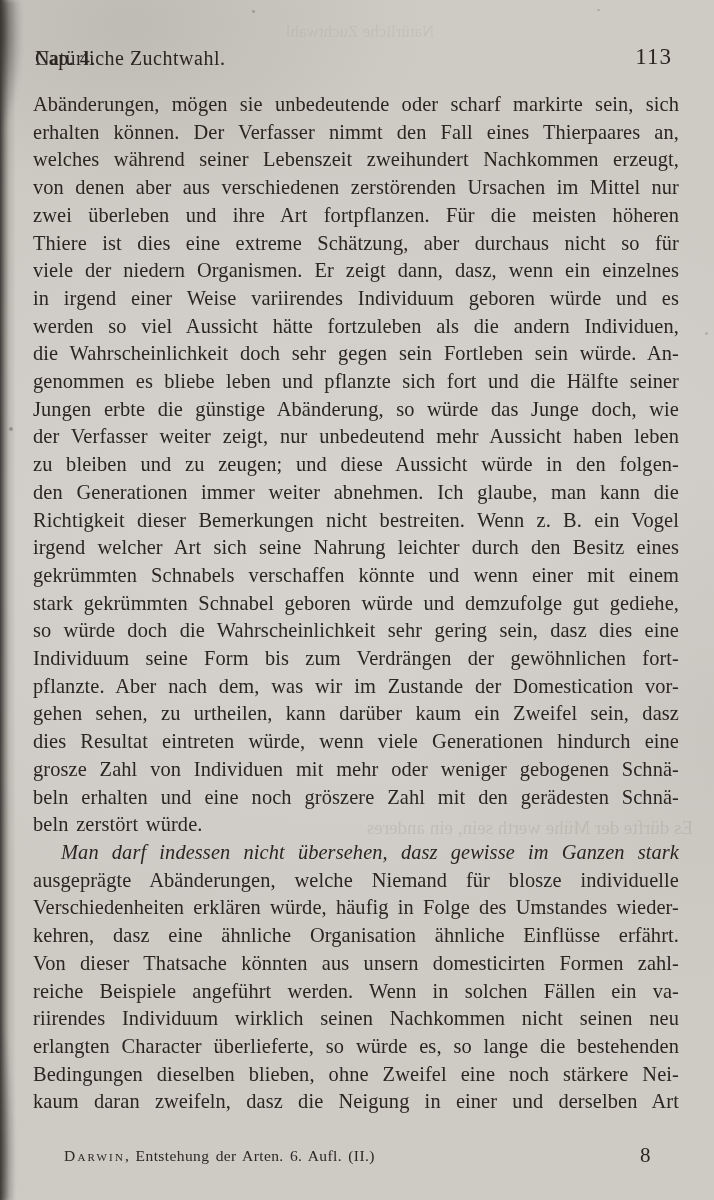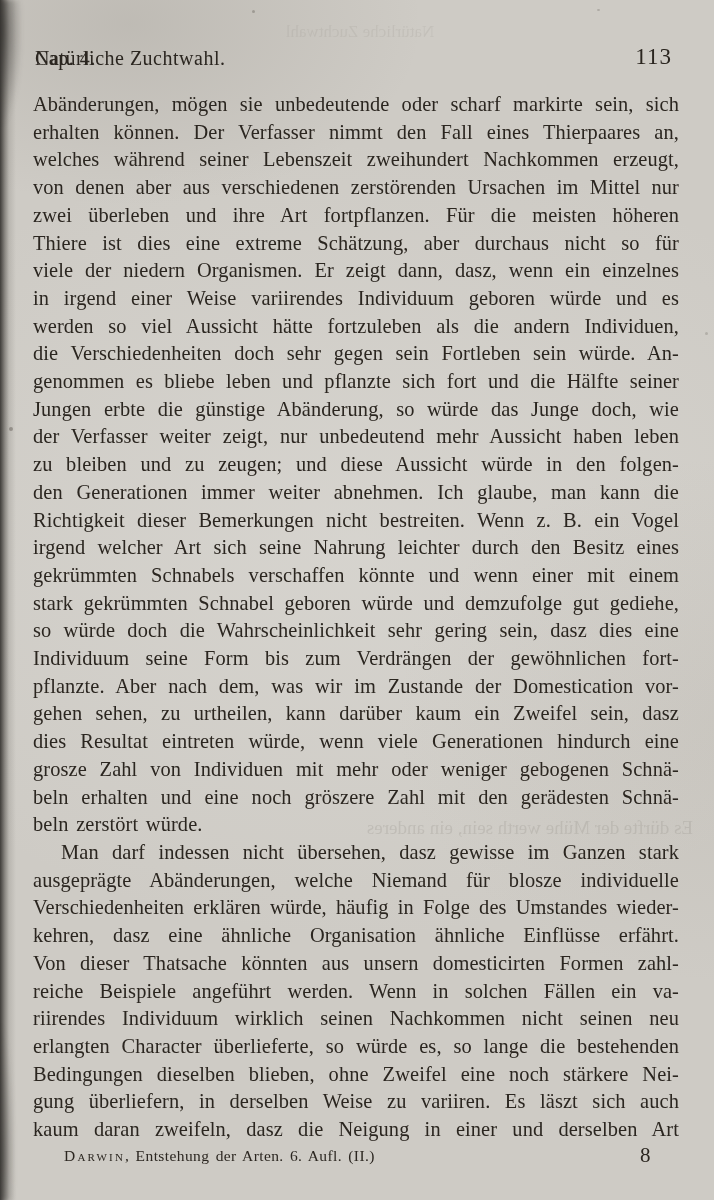--- a/index.html
+++ b/index.html
@@ -90,21 +90,21 @@
     font-size: 20.4px;
     line-height: 27.7px;
     word-spacing: 2.5px;
     letter-spacing: 0.1px;
   }
   .body-text .line {
     text-align: justify;
     text-align-last: justify;
     white-space: normal;
   }
-  .body-text .line.indent { text-indent: 28px; }
+  .body-text .line.indent { text-indent: 28px; font-style: italic; }
   .body-text .line.lastline { text-align-last: left; }
 
   
   .ghost {
     position: absolute;
     color: #6f6a61;
     opacity: 0.16;
     transform: scaleX(-1);
     filter: blur(0.6px);
     font-size: 19px;
@@ -158,21 +158,21 @@
   <div class="body-text">
       <div class="line">Abänderungen, mögen sie unbedeutende oder scharf markirte sein, sich</div>
       <div class="line">erhalten können. Der Verfasser nimmt den Fall eines Thierpaares an,</div>
       <div class="line">welches während seiner Lebenszeit zweihundert Nachkommen erzeugt,</div>
       <div class="line">von denen aber aus verschiedenen zerstörenden Ursachen im Mittel nur</div>
       <div class="line">zwei überleben und ihre Art fortpflanzen. Für die meisten höheren</div>
       <div class="line">Thiere ist dies eine extreme Schätzung, aber durchaus nicht so für</div>
       <div class="line">viele der niedern Organismen. Er zeigt dann, dasz, wenn ein einzelnes</div>
       <div class="line">in irgend einer Weise variirendes Individuum geboren würde und es</div>
       <div class="line">werden so viel Aussicht hätte fortzuleben als die andern Individuen,</div>
-      <div class="line">die Verschiedenheiten doch sehr gegen sein Fortleben sein würde. An-</div>
+      <div class="line">die Wahrscheinlichkeit doch sehr gegen sein Fortleben sein würde. An-</div>
       <div class="line">genommen es bliebe leben und pflanzte sich fort und die Hälfte seiner</div>
       <div class="line">Jungen erbte die günstige Abänderung, so würde das Junge doch, wie</div>
       <div class="line">der Verfasser weiter zeigt, nur unbedeutend mehr Aussicht haben leben</div>
       <div class="line">zu bleiben und zu zeugen; und diese Aussicht würde in den folgen-</div>
       <div class="line">den Generationen immer weiter abnehmen. Ich glaube, man kann die</div>
       <div class="line">Richtigkeit dieser Bemerkungen nicht bestreiten. Wenn z. B. ein Vogel</div>
       <div class="line">irgend welcher Art sich seine Nahrung leichter durch den Besitz eines</div>
       <div class="line">gekrümmten Schnabels verschaffen könnte und wenn einer mit einem</div>
       <div class="line">stark gekrümmten Schnabel geboren würde und demzufolge gut gediehe,</div>
       <div class="line">so würde doch die Wahrscheinlichkeit sehr gering sein, dasz dies eine</div>
@@ -185,21 +185,20 @@
       <div class="line lastline">beln zerstört würde.</div>
       <div class="line indent">Man darf indessen nicht übersehen, dasz gewisse im Ganzen stark</div>
       <div class="line">ausgeprägte Abänderungen, welche Niemand für blosze individuelle</div>
       <div class="line">Verschiedenheiten erklären würde, häufig in Folge des Umstandes wieder-</div>
       <div class="line">kehren, dasz eine ähnliche Organisation ähnliche Einflüsse erfährt.</div>
       <div class="line">Von dieser Thatsache könnten aus unsern domesticirten Formen zahl-</div>
       <div class="line">reiche Beispiele angeführt werden. Wenn in solchen Fällen ein va-</div>
       <div class="line">riirendes Individuum wirklich seinen Nachkommen nicht seinen neu</div>
       <div class="line">erlangten Character überlieferte, so würde es, so lange die bestehenden</div>
       <div class="line">Bedingungen dieselben blieben, ohne Zweifel eine noch stärkere Nei-</div>
-      <div class="line">gung überliefern, in derselben Weise zu variiren. Es läszt sich auch</div>
       <div class="line">kaum daran zweifeln, dasz die Neigung in einer und derselben Art</div>
     </div>
 
   <div class="ghost g1">Es dürfte der Mühe werth sein, ein anderes</div>
 
   <div class="imprint">
     <span class="author">Darwin</span><span>, Entstehung der Arten.  6. Aufl. (II.)</span>
   </div>
   <div class="sheet-number">8</div>
 

